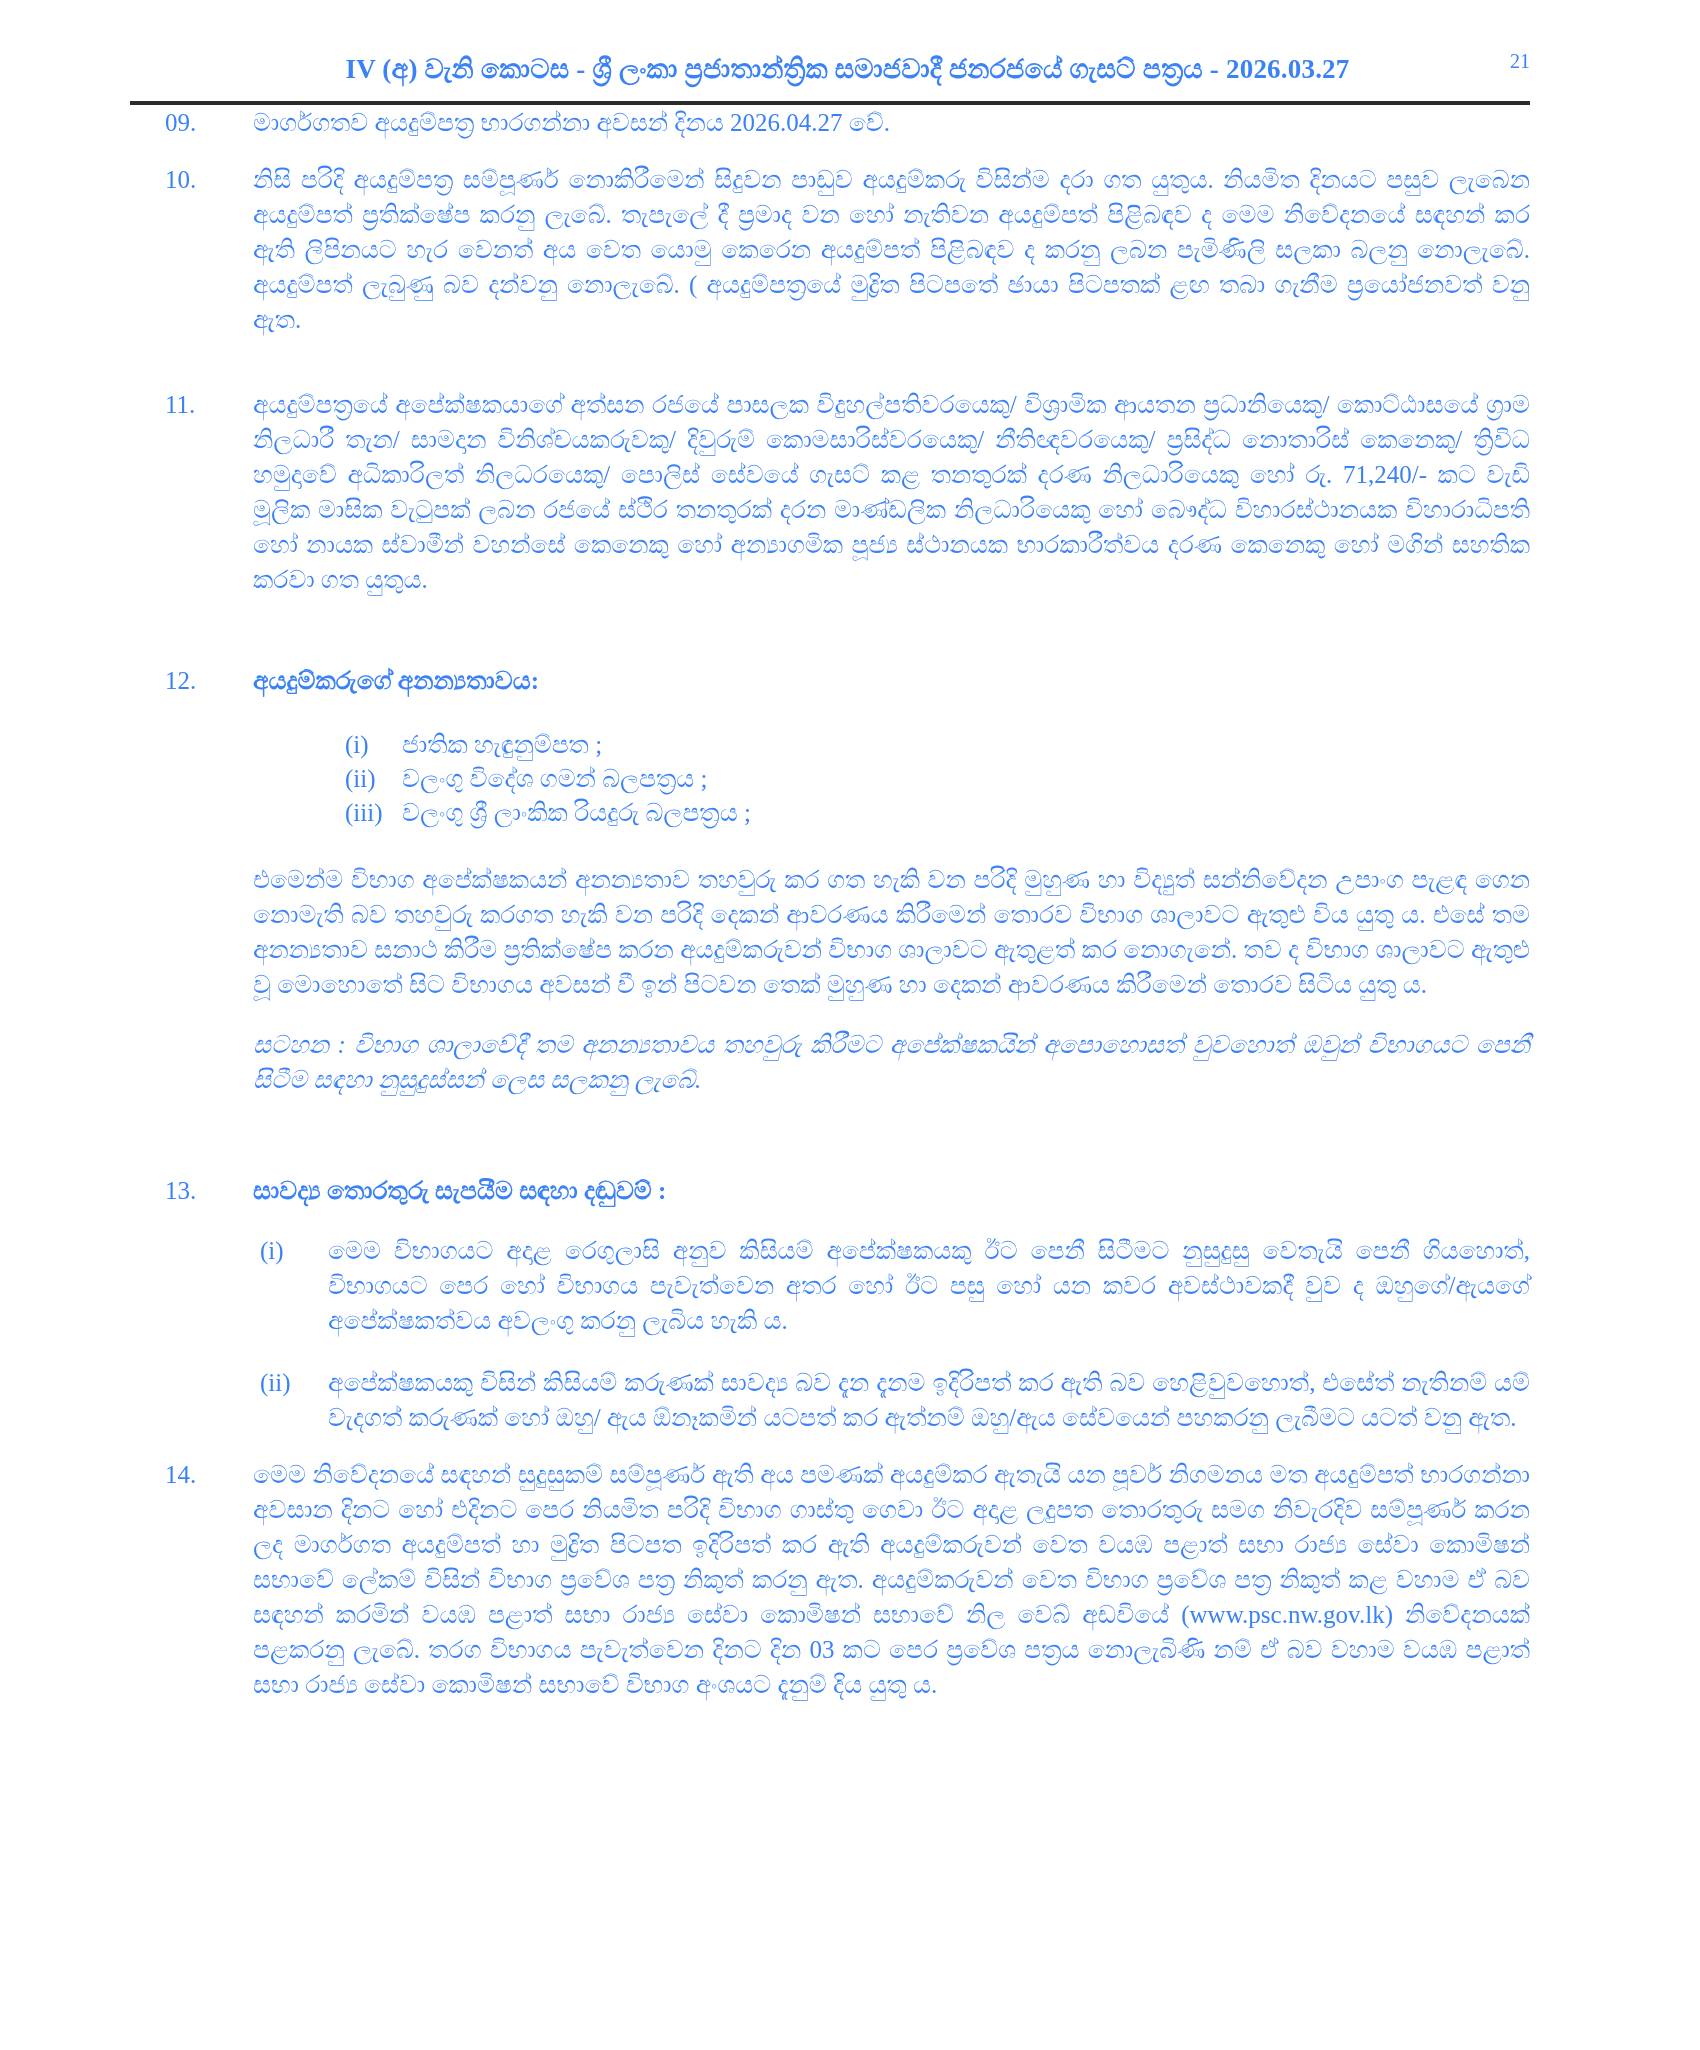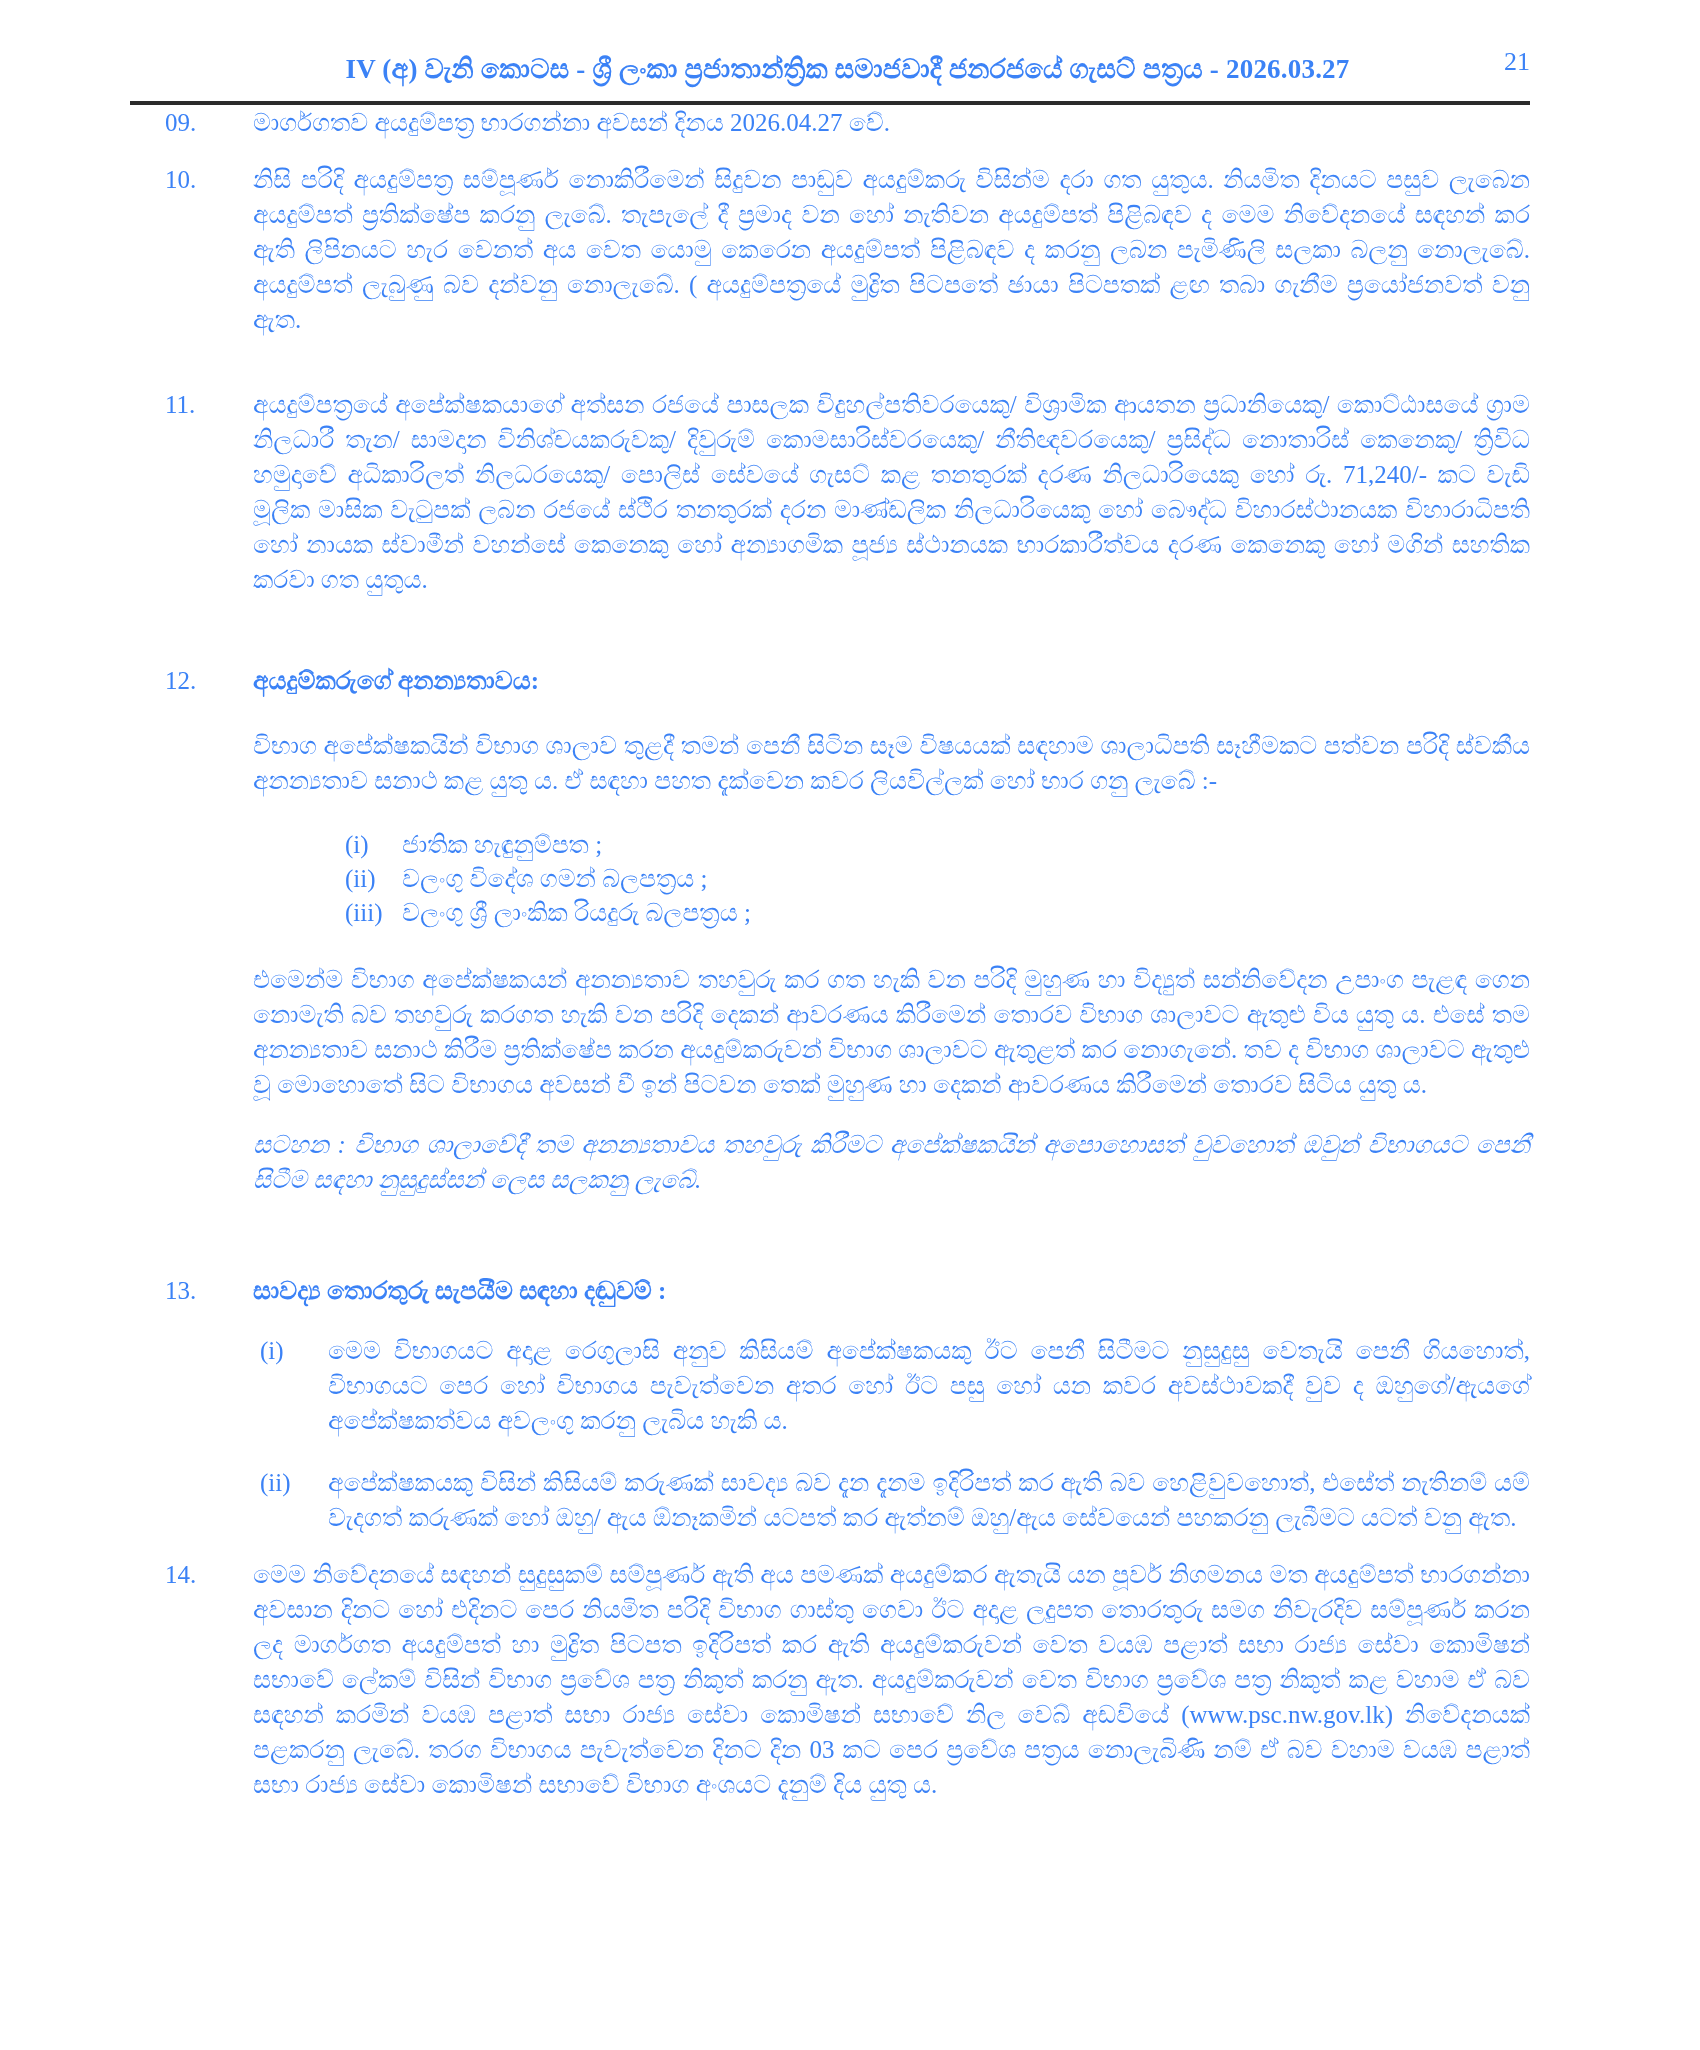--- a/index.html
+++ b/index.html
@@ -20,21 +20,21 @@
   .hdr{position:relative;text-align:center;}
   .hdr-title{
     display:inline-block;
     font-weight:bold;
     font-size:27px;
     line-height:34px;
     letter-spacing:.2px;
   }
   .hdr-pageno{
     position:absolute;right:0;top:-8px;
-    font-size:26px;font-weight:normal;
+    font-size:20px;font-weight:normal;
   }
   .hdr-rule{
     border:none;
     border-top:4px solid #2b2b2b;
     margin:14px 0 0 -35px;
     width:calc(100% + 35px);
   }
   
   .doc{}
   .item{display:flex;align-items:flex-start;}
@@ -92,21 +92,20 @@
       <span class="item-no">11.</span>
       <div class="item-body">
         <div class="para mb-11">අයදුම්පත්‍රයේ අපේක්ෂකයාගේ අත්සන රජයේ පාසලක විදුහල්පතිවරයෙකු/ විශ්‍රාමික ආයතන ප්‍රධානියෙකු/ කොට්ඨාසයේ ග්‍රාම නිලධාරී තැන/ සාමදාන විනිශ්චයකරුවකු/ දිවුරුම් කොමසාරිස්වරයෙකු/ නීතිඥවරයෙකු/ ප්‍රසිද්ධ නොතාරිස් කෙනෙකු/ ත්‍රිවිධ හමුදාවේ අධිකාරිලත් නිලධරයෙකු/ පොලිස් සේවයේ ගැසට් කළ තනතුරක් දරණ නිලධාරියෙකු හෝ රු. 71,240/- කට වැඩි මූලික මාසික වැටුපක් ලබන රජයේ ස්ථිර තනතුරක් දරන මාණ්ඩලික නිලධාරියෙකු හෝ බෞද්ධ විහාරස්ථානයක විහාරාධිපති හෝ නායක ස්වාමීන් වහන්සේ කෙනෙකු හෝ අන්‍යාගමික පූජ්‍ය ස්ථානයක භාරකාරීත්වය දරණ කෙනෙකු හෝ මගින් සහතික කරවා ගත යුතුය.</div>
       </div>
     </div>
 
     <div class="item">
       <span class="item-no">12.</span>
       <div class="item-body">
         <div class="heading-bold h12">අයදුම්කරුගේ අනන්‍යතාවය:</div>
-        <div class="para p12a">විභාග අපේක්ෂකයින් විභාග ශාලාව තුළදී තමන් පෙනී සිටින සෑම විෂයයක් සඳහාම ශාලාධිපති සෑහීමකට පත්වන පරිදි ස්වකීය අනන්‍යතාව සනාථ කළ යුතු ය. ඒ සඳහා පහත දැක්වෙන කවර ලියවිල්ලක් හෝ භාර ගනු ලැබේ :-</div>
         <div class="list12">
           <div class="li">
             <span class="li-marker">(i)</span>
             <span>ජාතික හැඳුනුම්පත ;</span>
           </div>
           <div class="li">
             <span class="li-marker">(ii)</span>
             <span>වලංගු විදේශ ගමන් බලපත්‍රය ;</span>
           </div>
           <div class="li">

